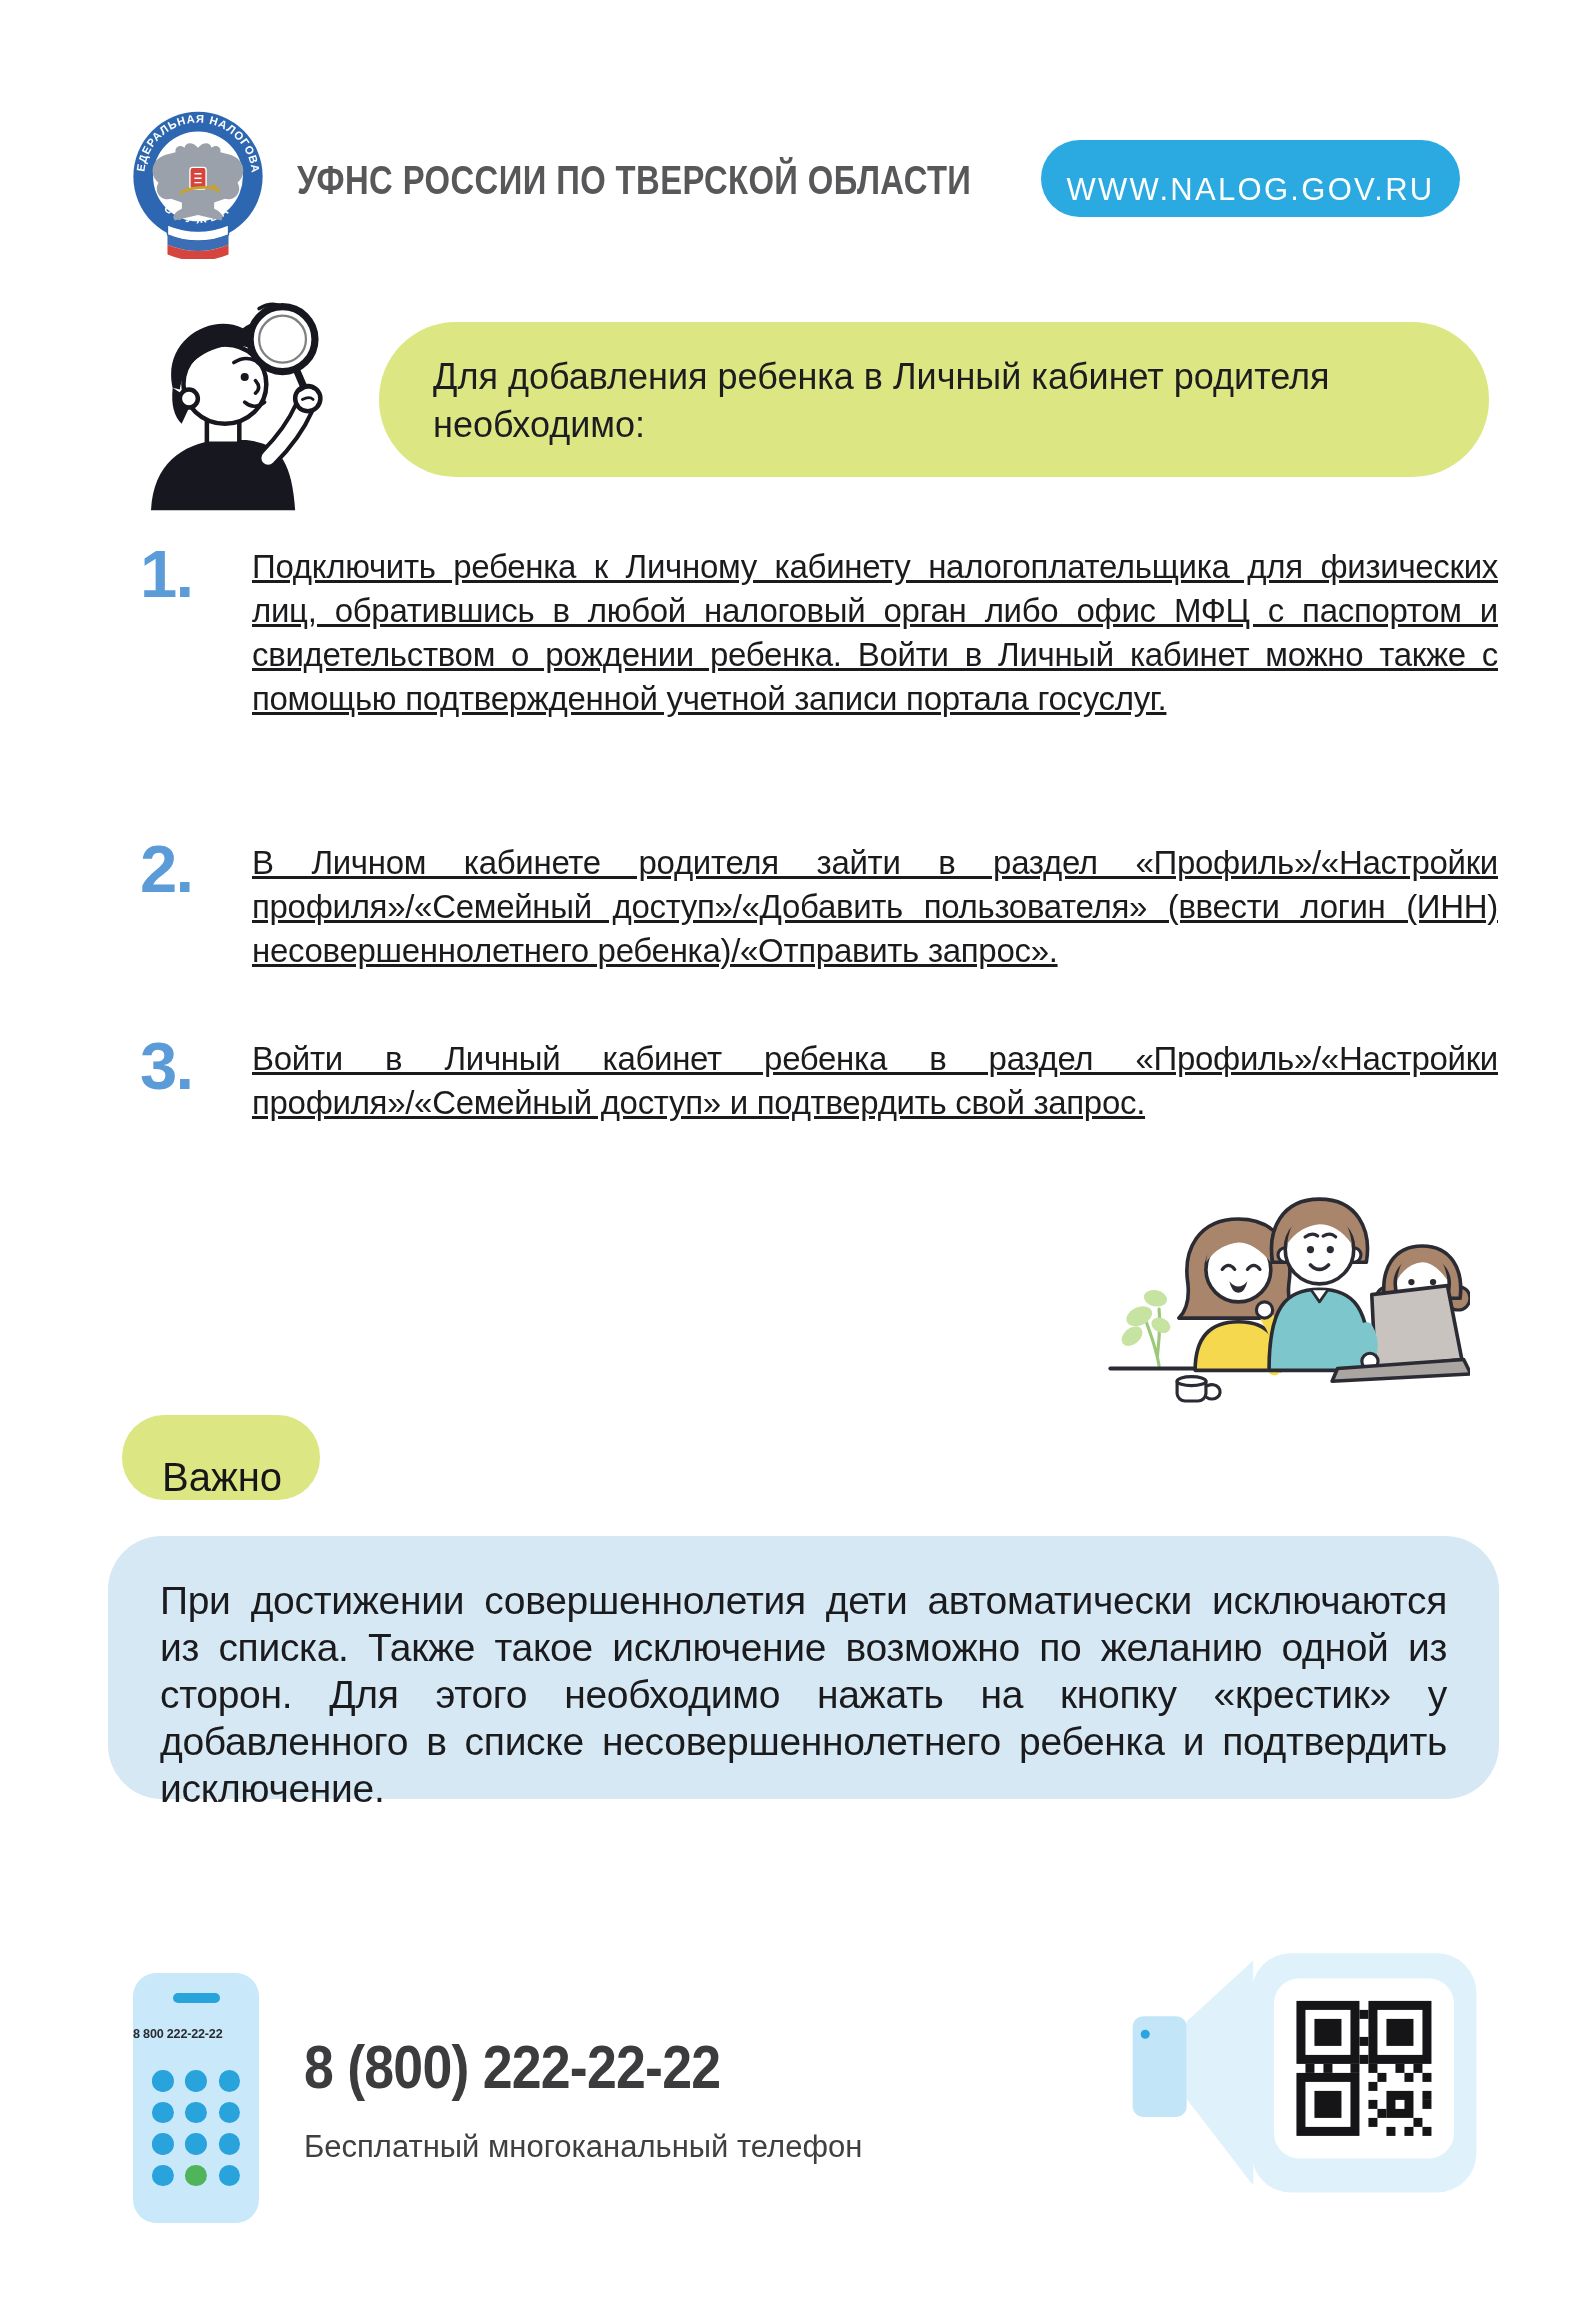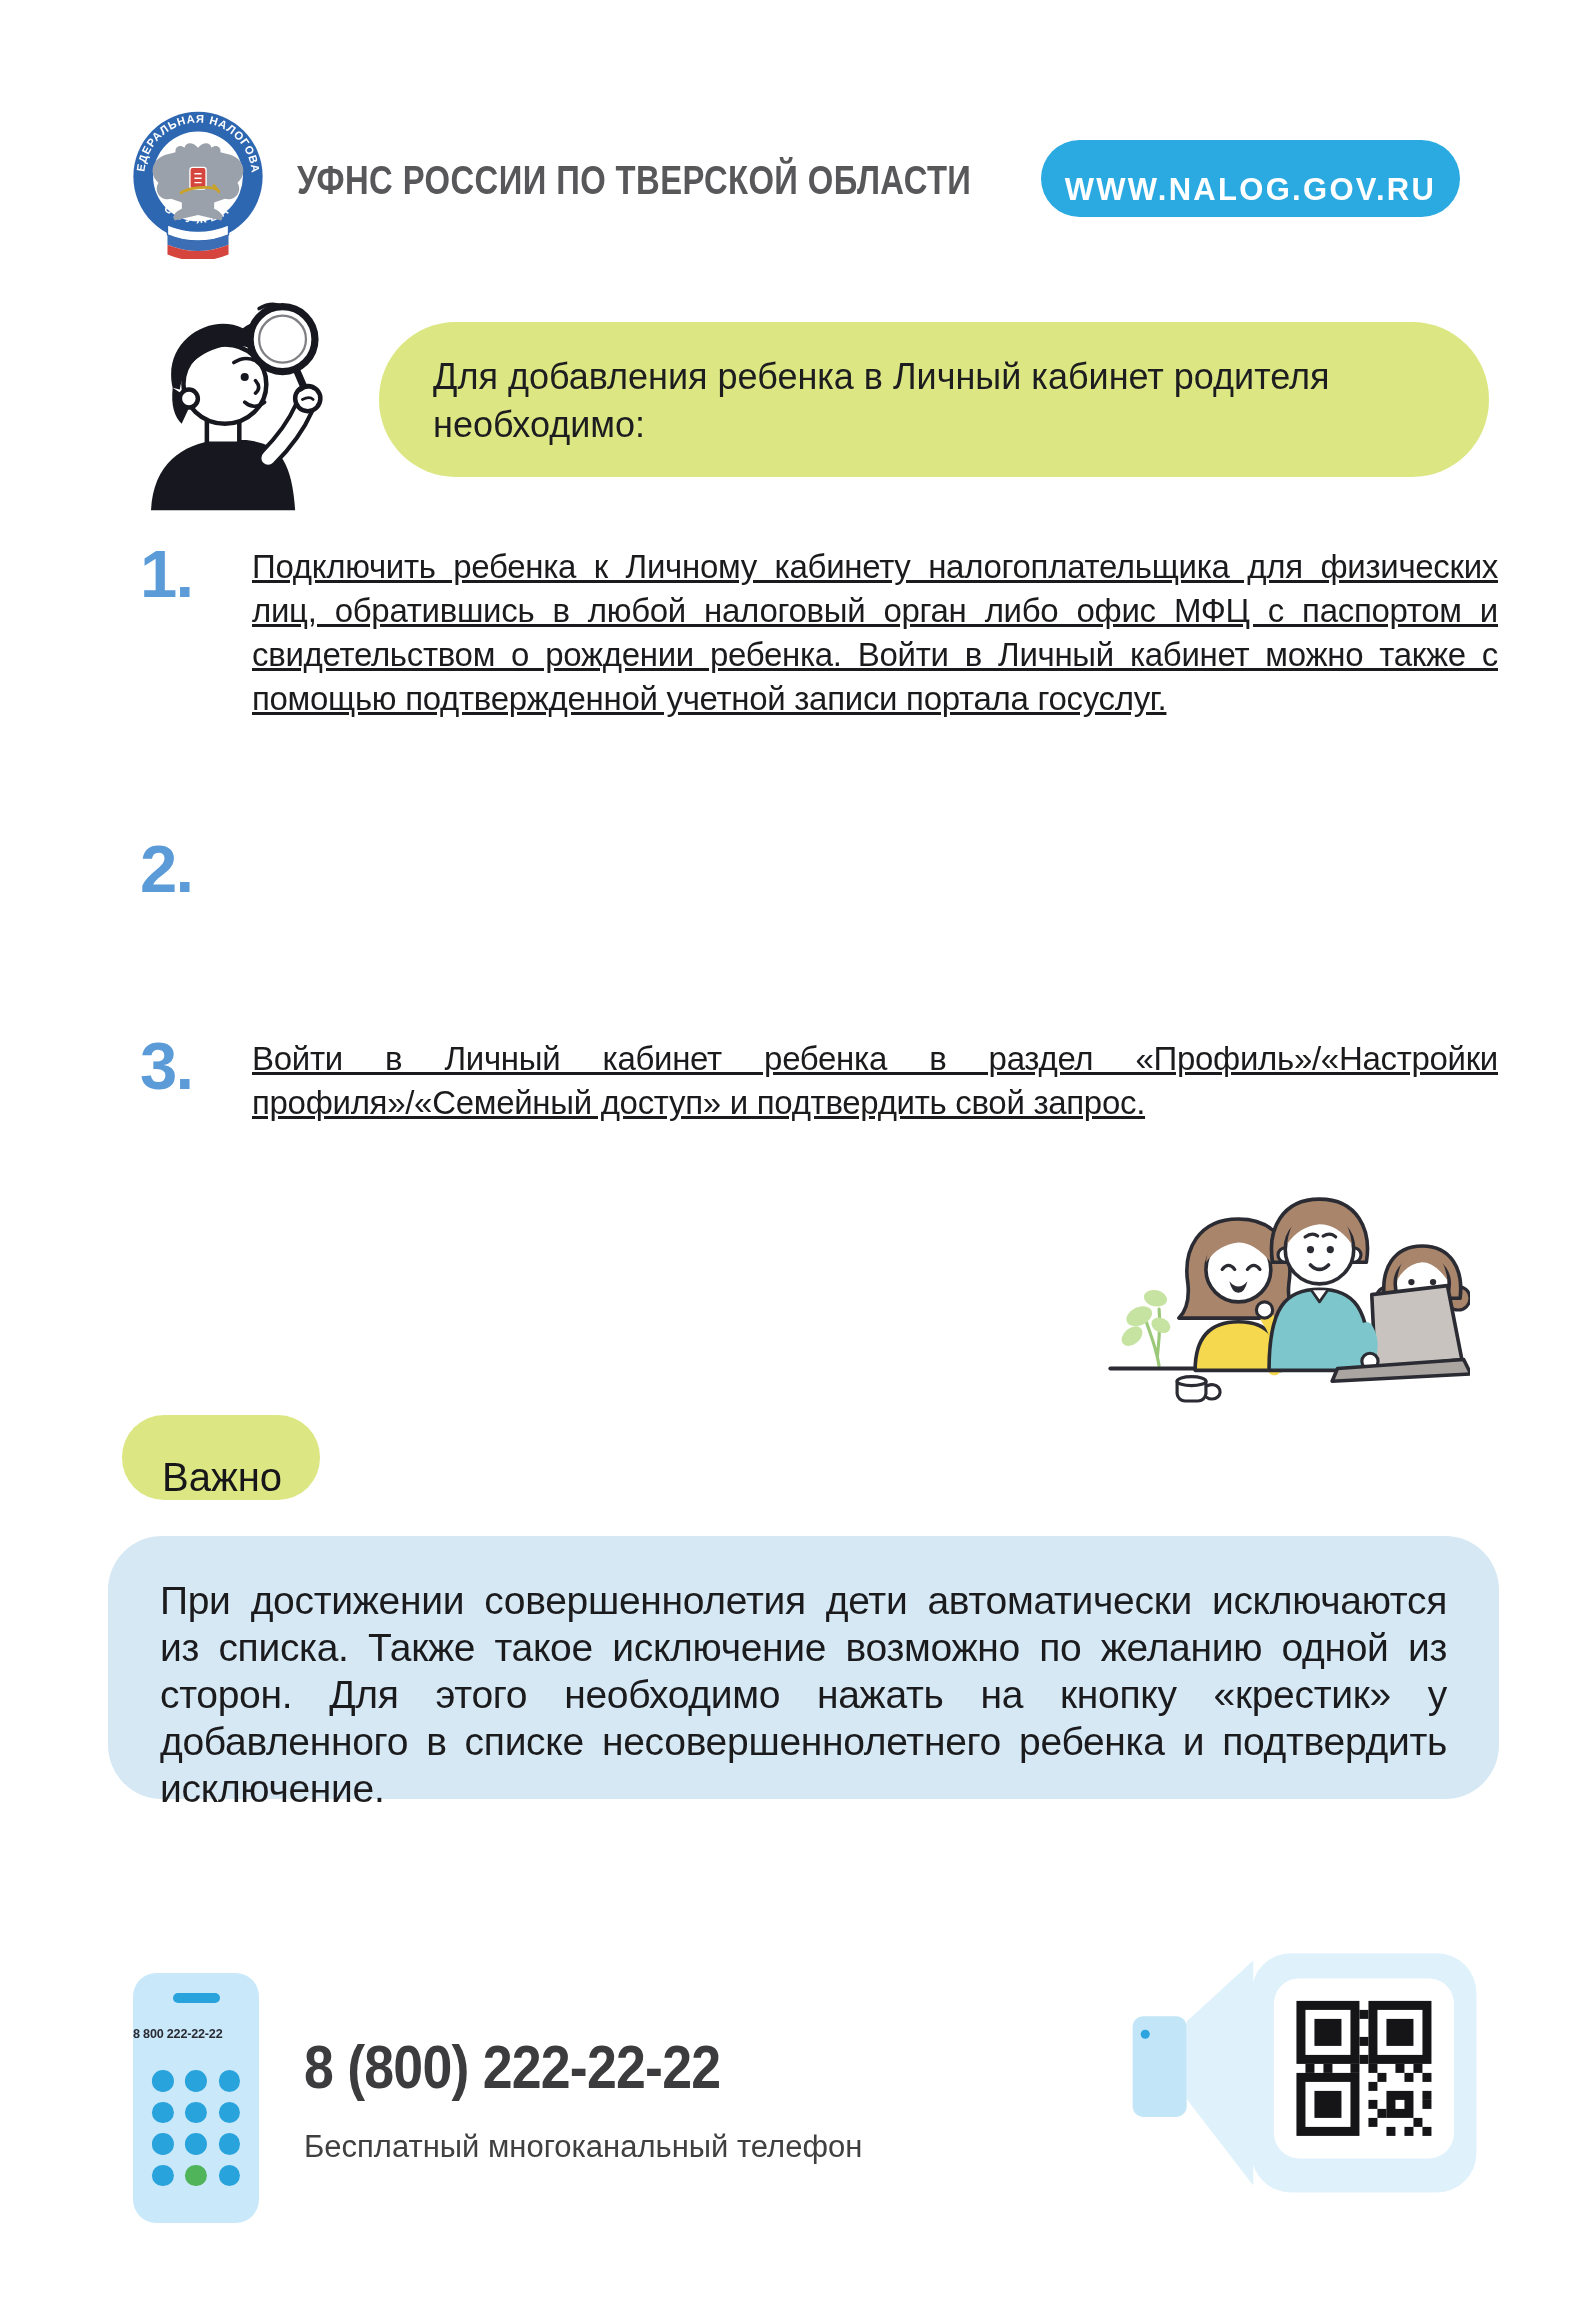--- a/index.html
+++ b/index.html
@@ -8,21 +8,21 @@
   .page { position:relative; width:1595px; height:2304px; background:#ffffff; overflow:hidden; }
 
   
   .logo { position:absolute; left:126px; top:101px; width:144px; height:158px; }
   .org-title { position:absolute; left:297px; top:158px; font-size:40px; font-weight:bold;
                color:#58585a; white-space:nowrap; transform:scaleX(.82); transform-origin:left top;
                letter-spacing:0.5px; }
   .url-pill { position:absolute; left:1041px; top:140px; width:419px; height:77px;
               background:#2baae2; border-radius:39px; display:flex; align-items:center;
               justify-content:center; }
-  .url-pill span { color:#ffffff; font-size:31px; font-weight:700; letter-spacing:2.3px;margin-top:22px; }
+  .url-pill span { color:#ffffff; font-size:31px; font-weight:400; letter-spacing:2.3px;margin-top:22px; }
 
   
   .person-illus { position:absolute; left:124px; top:297px; width:227px; height:214px; }
   .intro-bubble { position:absolute; left:379px; top:322px; width:1110px; height:155px;
                   background:#dce783; border-radius:77px; }
   .intro-bubble .txt { position:absolute; left:54px; top:31px; width:1008px;
                        font-size:36px; line-height:48px; font-weight:500; color:#1d1d20; }
 
   
   .step-num { position:absolute; left:140px; font-size:67px; font-weight:800; color:#5b9bd8;
@@ -123,20 +123,21 @@
   </svg>
 
   <div class="intro-bubble">
     <div class="txt">Для добавления ребенка в Личный кабинет родителя необходимо:</div>
   </div>
 
   <div class="step-num n1">1.</div>
   <div class="step-text t1">Подключить ребенка к Личному кабинету налогоплательщика для физических лиц, обратившись в любой налоговый орган  либо офис МФЦ с паспортом и свидетельством о рождении ребенка. Войти в Личный кабинет можно также с помощью подтвержденной учетной записи портала госуслуг.</div>
 
   <div class="step-num n2">2.</div>
+  <div class="step-text t2">В Личном кабинете родителя зайти в раздел «Профиль»/«Настройки профиля»/«Семейный доступ»/«Добавить пользователя» (ввести логин (ИНН) несовершеннолетнего ребенка)/«Отправить запрос».</div>
 
   <div class="step-num n3">3.</div>
   <div class="step-text t3">Войти в Личный кабинет ребенка в раздел «Профиль»/«Настройки профиля»/«Семейный доступ» и подтвердить свой запрос.</div>
 
   <svg class="family-illus" viewBox="0 0 405 275">
     <g stroke-linecap="round" stroke-linejoin="round">
 
       <path d="M60,225 C56,200 48,185 44,170 M58,215 C60,195 62,183 60,162" stroke="#9cc87a" stroke-width="3.5" fill="none"></path>
       <ellipse cx="38" cy="170" rx="15" ry="10" fill="#c7e3a2" transform="rotate(-25 38 170)"></ellipse>
       <ellipse cx="56" cy="150" rx="13" ry="9" fill="#c7e3a2" transform="rotate(12 56 150)"></ellipse>

